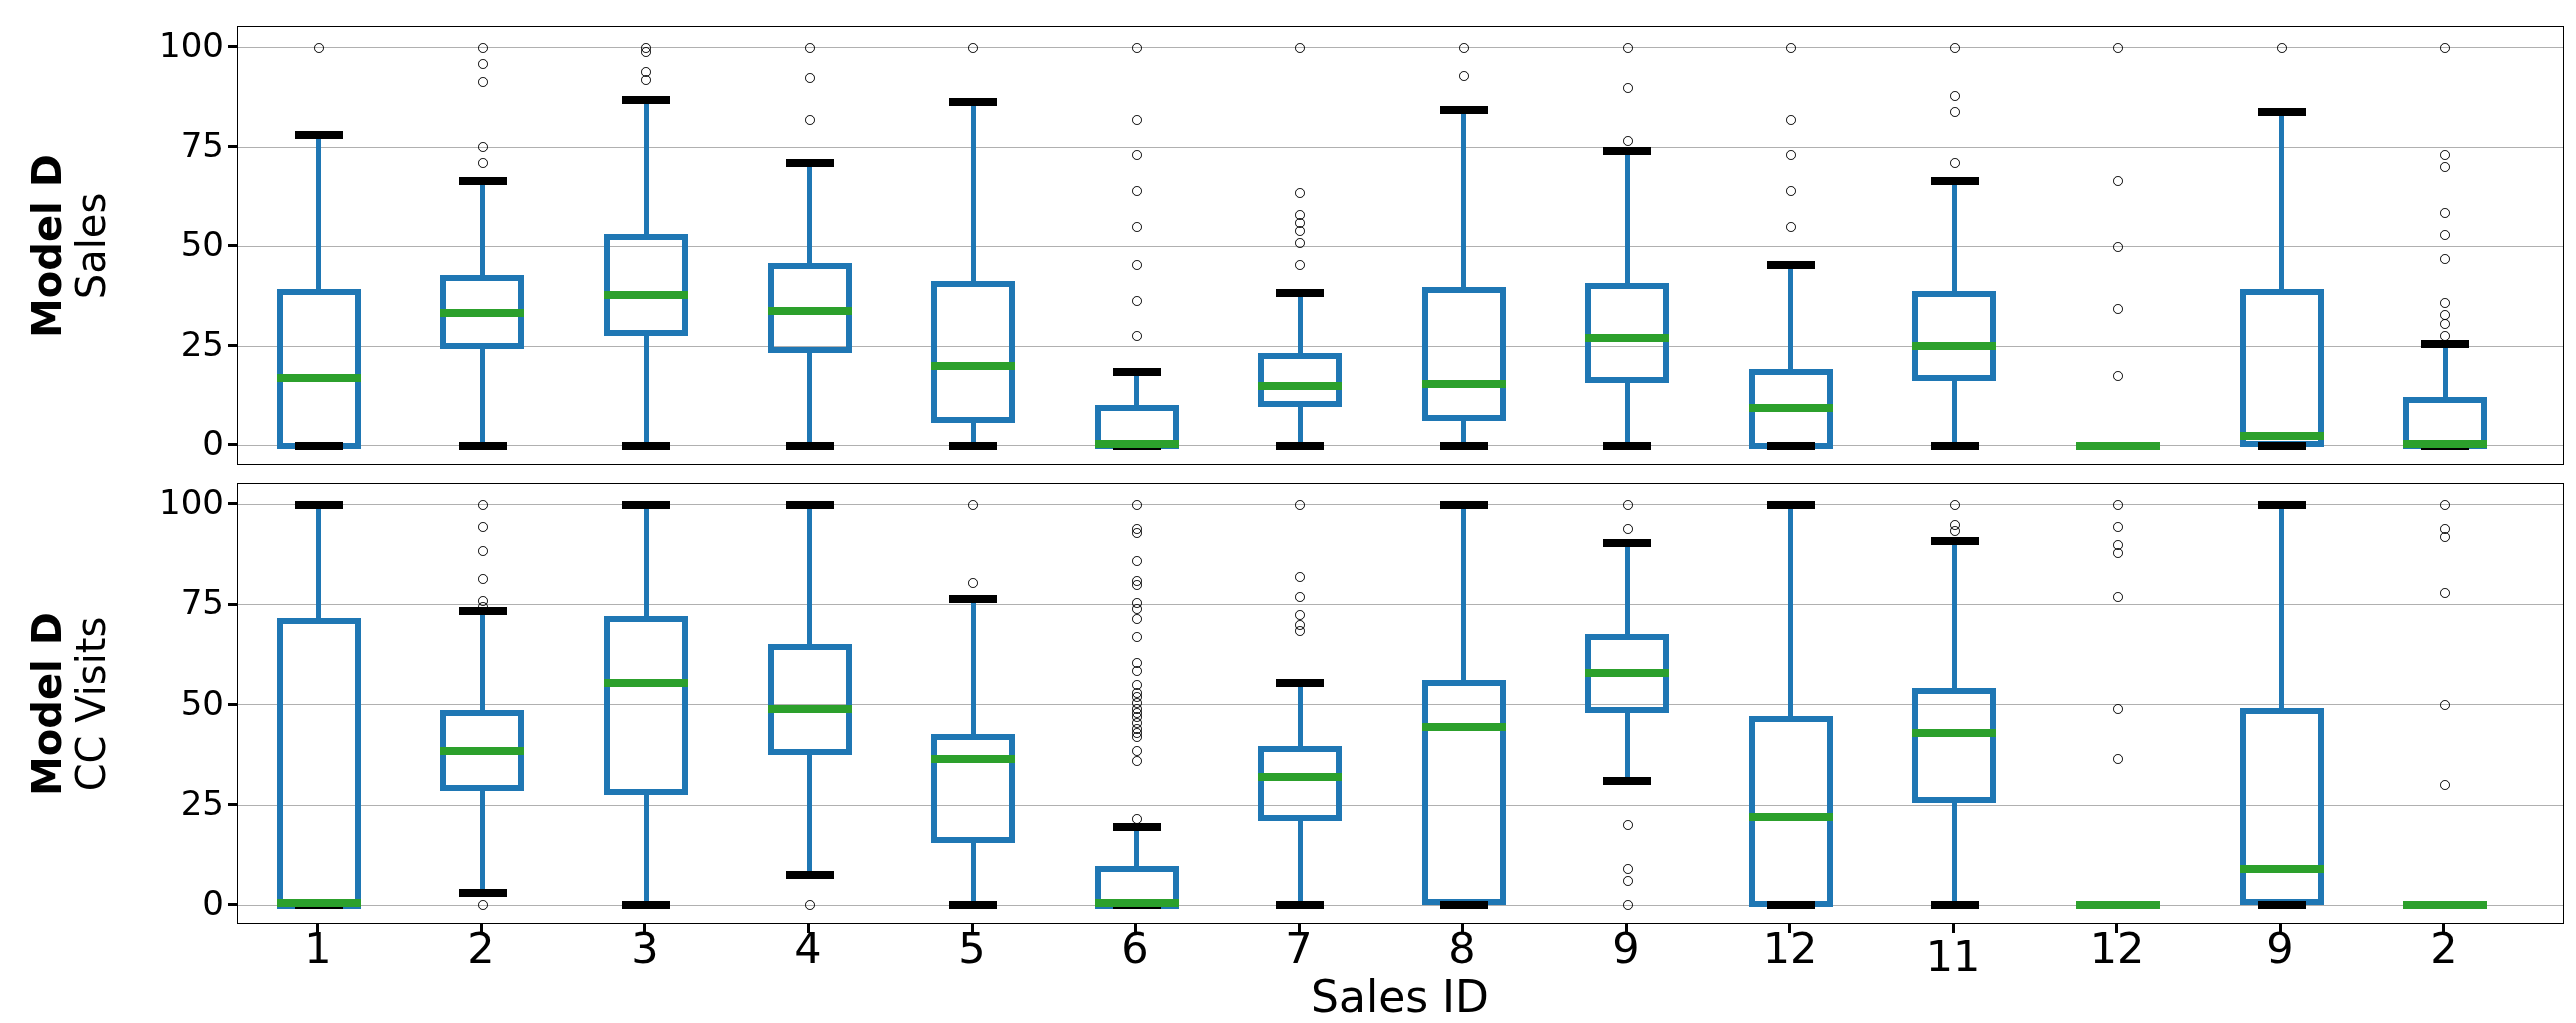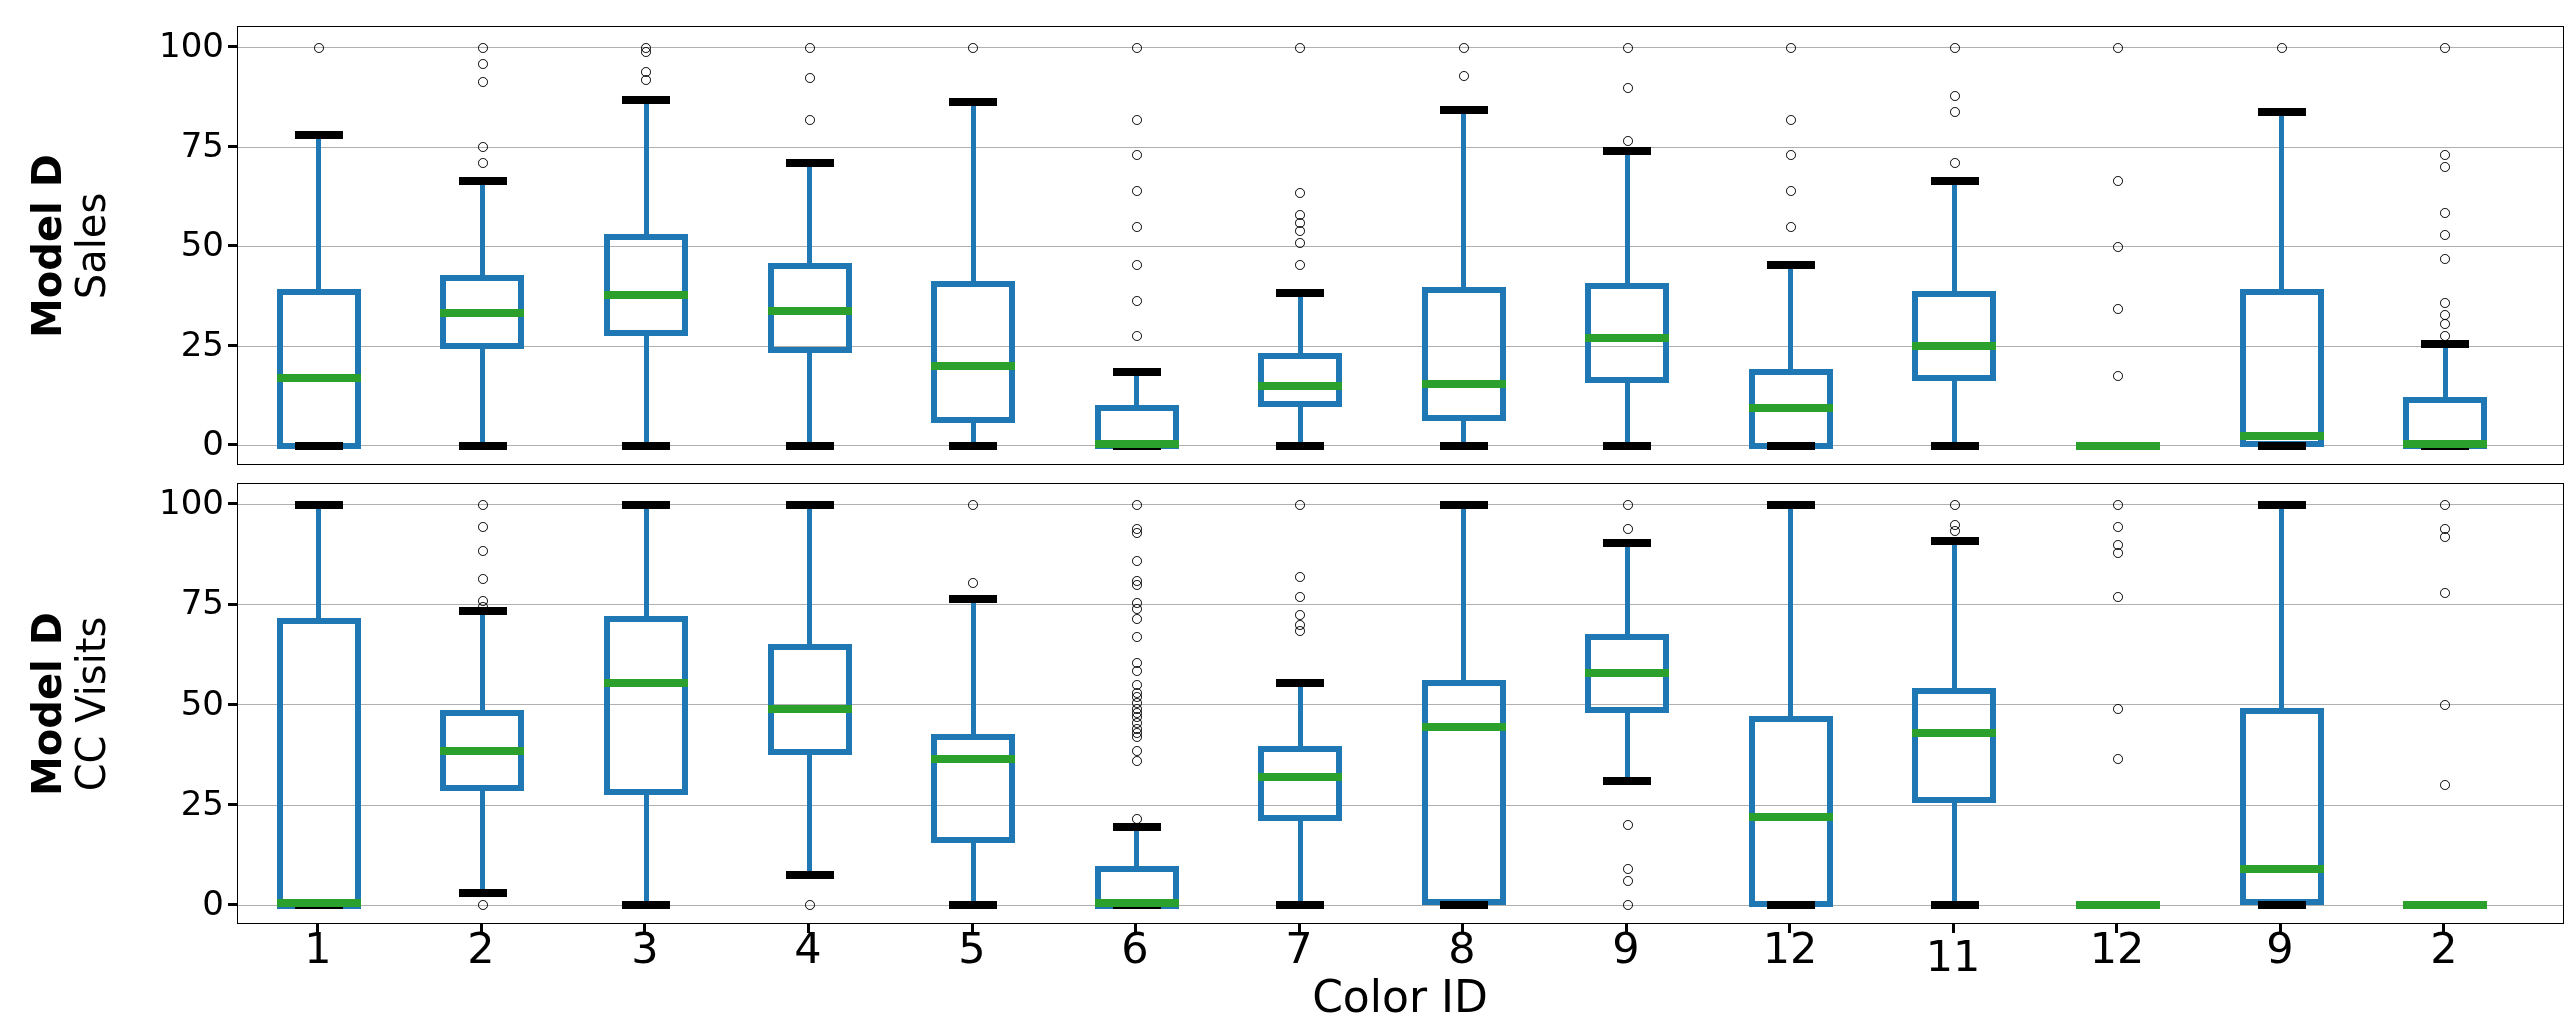--- a/index.html
+++ b/index.html
@@ -312,21 +312,21 @@
       <div class="flier" style="left: 2202px; top: 104px; width: 9.7px; height: 9.7px; border-color: rgb(0, 0, 0);"></div>
       <div class="flier" style="left: 2202px; top: 216px; width: 9.7px; height: 9.7px; border-color: rgb(0, 0, 0);"></div>
       <div class="flier" style="left: 2202px; top: 296px; width: 9.7px; height: 9.7px; border-color: rgb(0, 0, 0);"></div>
     </div>
 
   <div class="row-label bold" style="left:47px; top:246px;">Model D</div>
   <div class="row-label" style="left:91px; top:246px;">Sales</div>
   <div class="row-label bold" style="left:47px; top:704px;">Model D</div>
   <div class="row-label" style="left:91px; top:704px;">CC Visits</div>
 
-  <div class="x-axis-title" style="left:1400px;">Color ID</div>
+  <div class="x-axis-title" style="left:1400px;">Sales ID</div>
 <div class="ytick-mark" style="top: 45px;"></div>
     <div class="ytick-label" style="top: 23px;">100</div>
     <div class="ytick-mark" style="top: 145px;"></div>
     <div class="ytick-label" style="top: 123px;">75</div>
     <div class="ytick-mark" style="top: 244px;"></div>
     <div class="ytick-label" style="top: 222px;">50</div>
     <div class="ytick-mark" style="top: 344px;"></div>
     <div class="ytick-label" style="top: 322px;">25</div>
     <div class="ytick-mark" style="top: 443px;"></div>
     <div class="ytick-label" style="top: 421px;">0</div>

